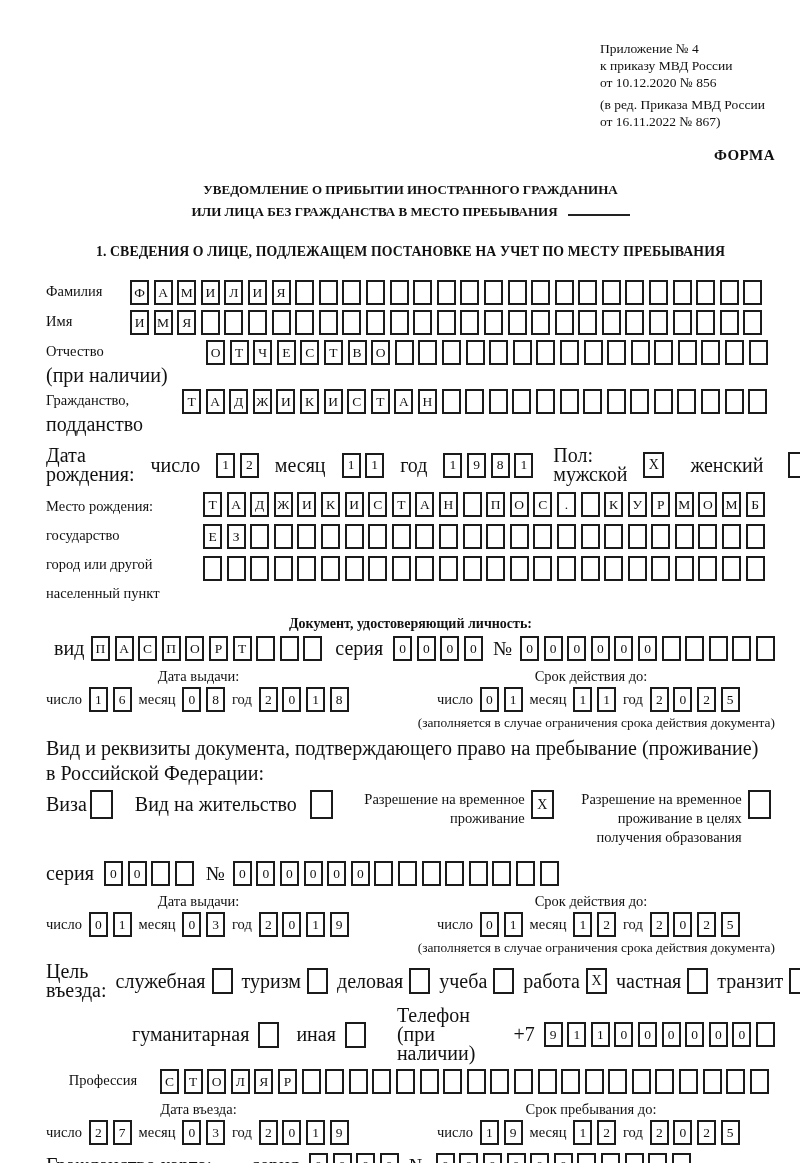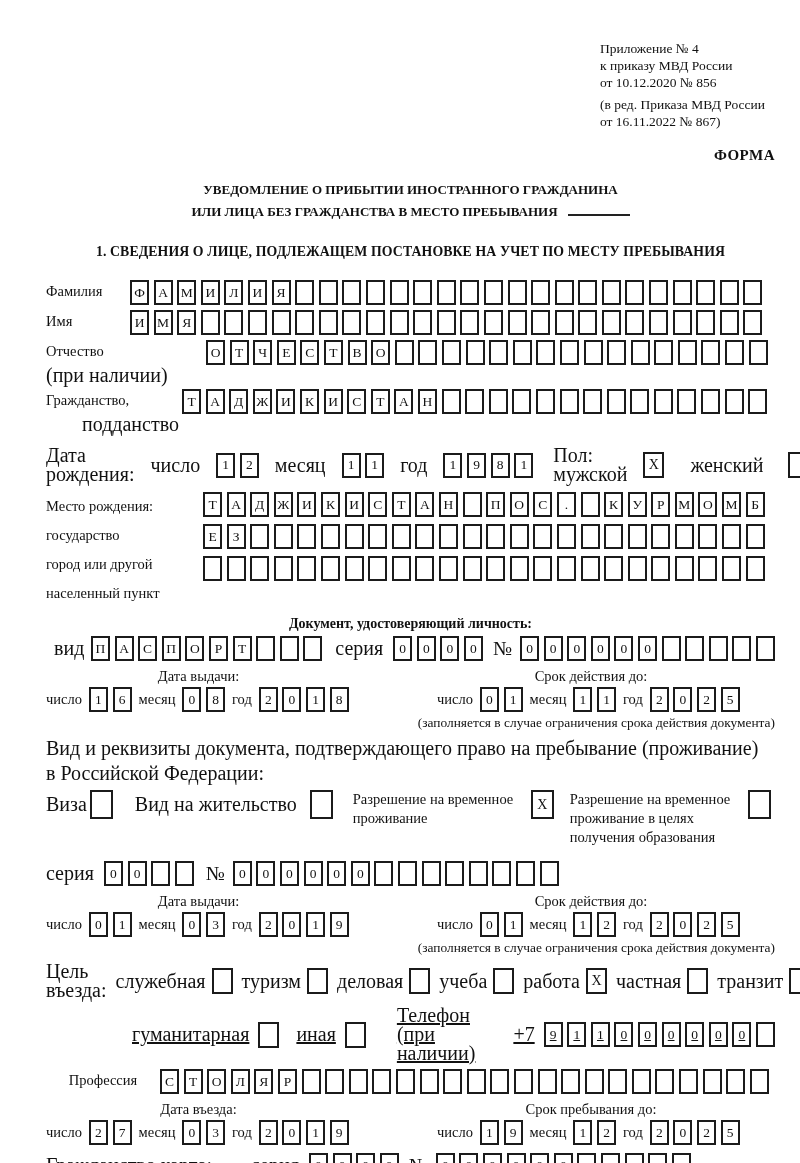--- a/index.html
+++ b/index.html
@@ -52,21 +52,21 @@
   .dates-caps { display:flex; font-size:14.5px; margin-top:7px; }
   .cap-left { width:305px; text-align:center; }
   .cap-right { width:330px; margin-left:75px; text-align:center;font-family:Liberation Serif, serif; }
   .dates-line { display:flex; margin-top:2px; align-items:center; }
   .date-group { display:flex; align-items:center; gap:7px; }
   .date-group .lbl { font-size:14.5px; }
   .dg-right { margin-left:43px; }
   .valid-note { text-align:right; font-size:13.4px; margin-top:3px; }
 
   .opts-row { display:flex; align-items:flex-start; margin-top:7px; }
-  .opt-text-c { font-size:14.5px; text-align:left; line-height:19px; }
+  .opt-text-c { font-size:14.5px; text-align:right; line-height:19px; }
 
   .pair { display:flex; align-items:center; gap:6px; }
 </style>
 </head>
 <body>
 
 <div class="page">
 
   <div class="annex">
     <div>Приложение № 4</div>
@@ -183,21 +183,21 @@
         <span class="cell"></span>
         <span class="cell"></span>
         <span class="cell"></span>
         <span class="cell"></span>
       </div>
   </div>
 
   <div class="f-row mt4">
     <div class="f-label w136">
       <div>Гражданство,</div>
-      <div class="lbl" style="margin-top:6px;margin-left:36px;">подданство</div>
+      <div class="lbl" style="margin-top:6px;">подданство</div>
     </div>
     <div class="cells">
         <span class="cell">Т</span>
         <span class="cell">А</span>
         <span class="cell">Д</span>
         <span class="cell">Ж</span>
         <span class="cell">И</span>
         <span class="cell">К</span>
         <span class="cell">И</span>
         <span class="cell">С</span>
@@ -532,21 +532,21 @@
     <span class="pair">
         <span class="lbl">частная</span>
         <span class="cb"></span>
       </span>
     <span class="pair">
         <span class="lbl">транзит</span>
         <span class="cb"></span>
       </span>
   </div>
 
-  <div class="f-row mt6" style="align-items:center; padding-left:86px; gap:9px;text-decoration:underline;">
+  <div class="f-row mt6" style="align-items:center; padding-left:86px; gap:9px;">
     <span class="lbl">гуманитарная</span>
     <span class="cb"></span>
     <span class="lbl" style="margin-left:8px;">иная</span>
     <span class="cb"></span>
     <span class="lbl" style="margin-left:22px;">Телефон (при наличии)</span>
     <span class="lbl" style="margin-left:18px;">+7</span>
     <span class="cells">
         <span class="cell">9</span>
         <span class="cell">1</span>
         <span class="cell">1</span>

